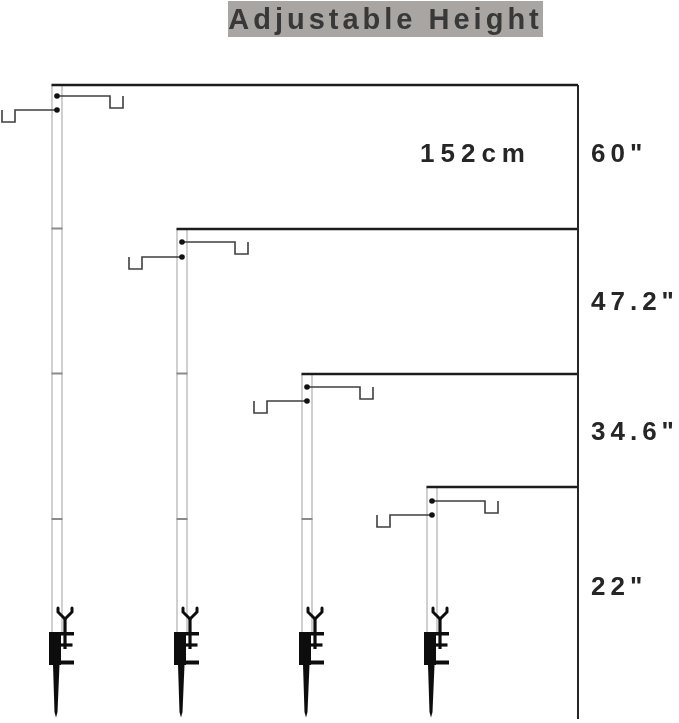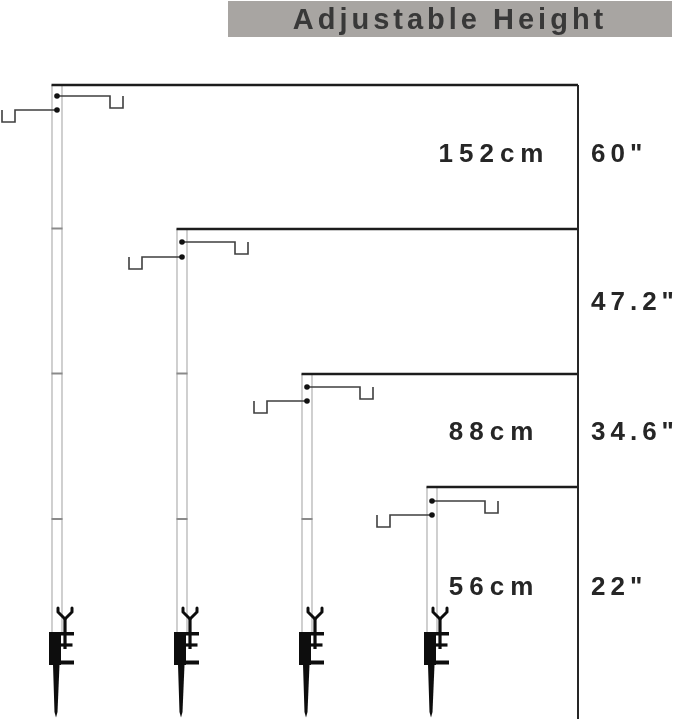--- a/index.html
+++ b/index.html
@@ -5,30 +5,30 @@
   html,body{margin:0;padding:0;background:#ffffff;}
   #scene{
     position:relative;
     width:679px;height:723px;
     background:#ffffff;
     overflow:hidden;
     font-family:"Liberation Sans", sans-serif;
   }
   #diagram-svg{position:absolute;left:0;top:0;}
   .banner{
-    position:absolute;left:228px;top:1px;width:444px;height:36px;
+    position:absolute;left:228px;top:1px;width:315px;height:36px;
     background:#a8a5a2;
     display:flex;align-items:center;justify-content:center;
   }
   .banner span{
     font-weight:bold;font-size:29px;letter-spacing:4px;
     color:#383838;white-space:nowrap;
   }
   .cm-label{
-    position:absolute;left:420px;width:148px;text-align:center;
+    position:absolute;left:420px;width:148px;text-align:left;
     font-weight:bold;font-size:26px;line-height:26px;letter-spacing:6px;
     color:#262626;white-space:nowrap;
   }
   .inch-label{
     position:absolute;left:591px;
     font-weight:bold;font-size:26px;line-height:26px;letter-spacing:5px;
     color:#262626;white-space:nowrap;
   }
   .row1{top:140px;} .row2{top:288px;} .row3{top:418px;} .row4{top:573px;}
 </style>
@@ -126,19 +126,17 @@
     </g>
 
     <line x1="578" y1="85" x2="578" y2="719" stroke="#262626" stroke-width="2"></line>
   </svg>
 
   <div class="cm-label row1">152cm</div>
   <div class="inch-label row1">60"</div>
 
   <div class="inch-label row2">47.2"</div>
 
-  <div class="cm-label row3">88cm</div>
   <div class="inch-label row3">34.6"</div>
 
-  <div class="cm-label row4">56cm</div>
   <div class="inch-label row4">22"</div>
 
 </div>
 
 </body></html>

